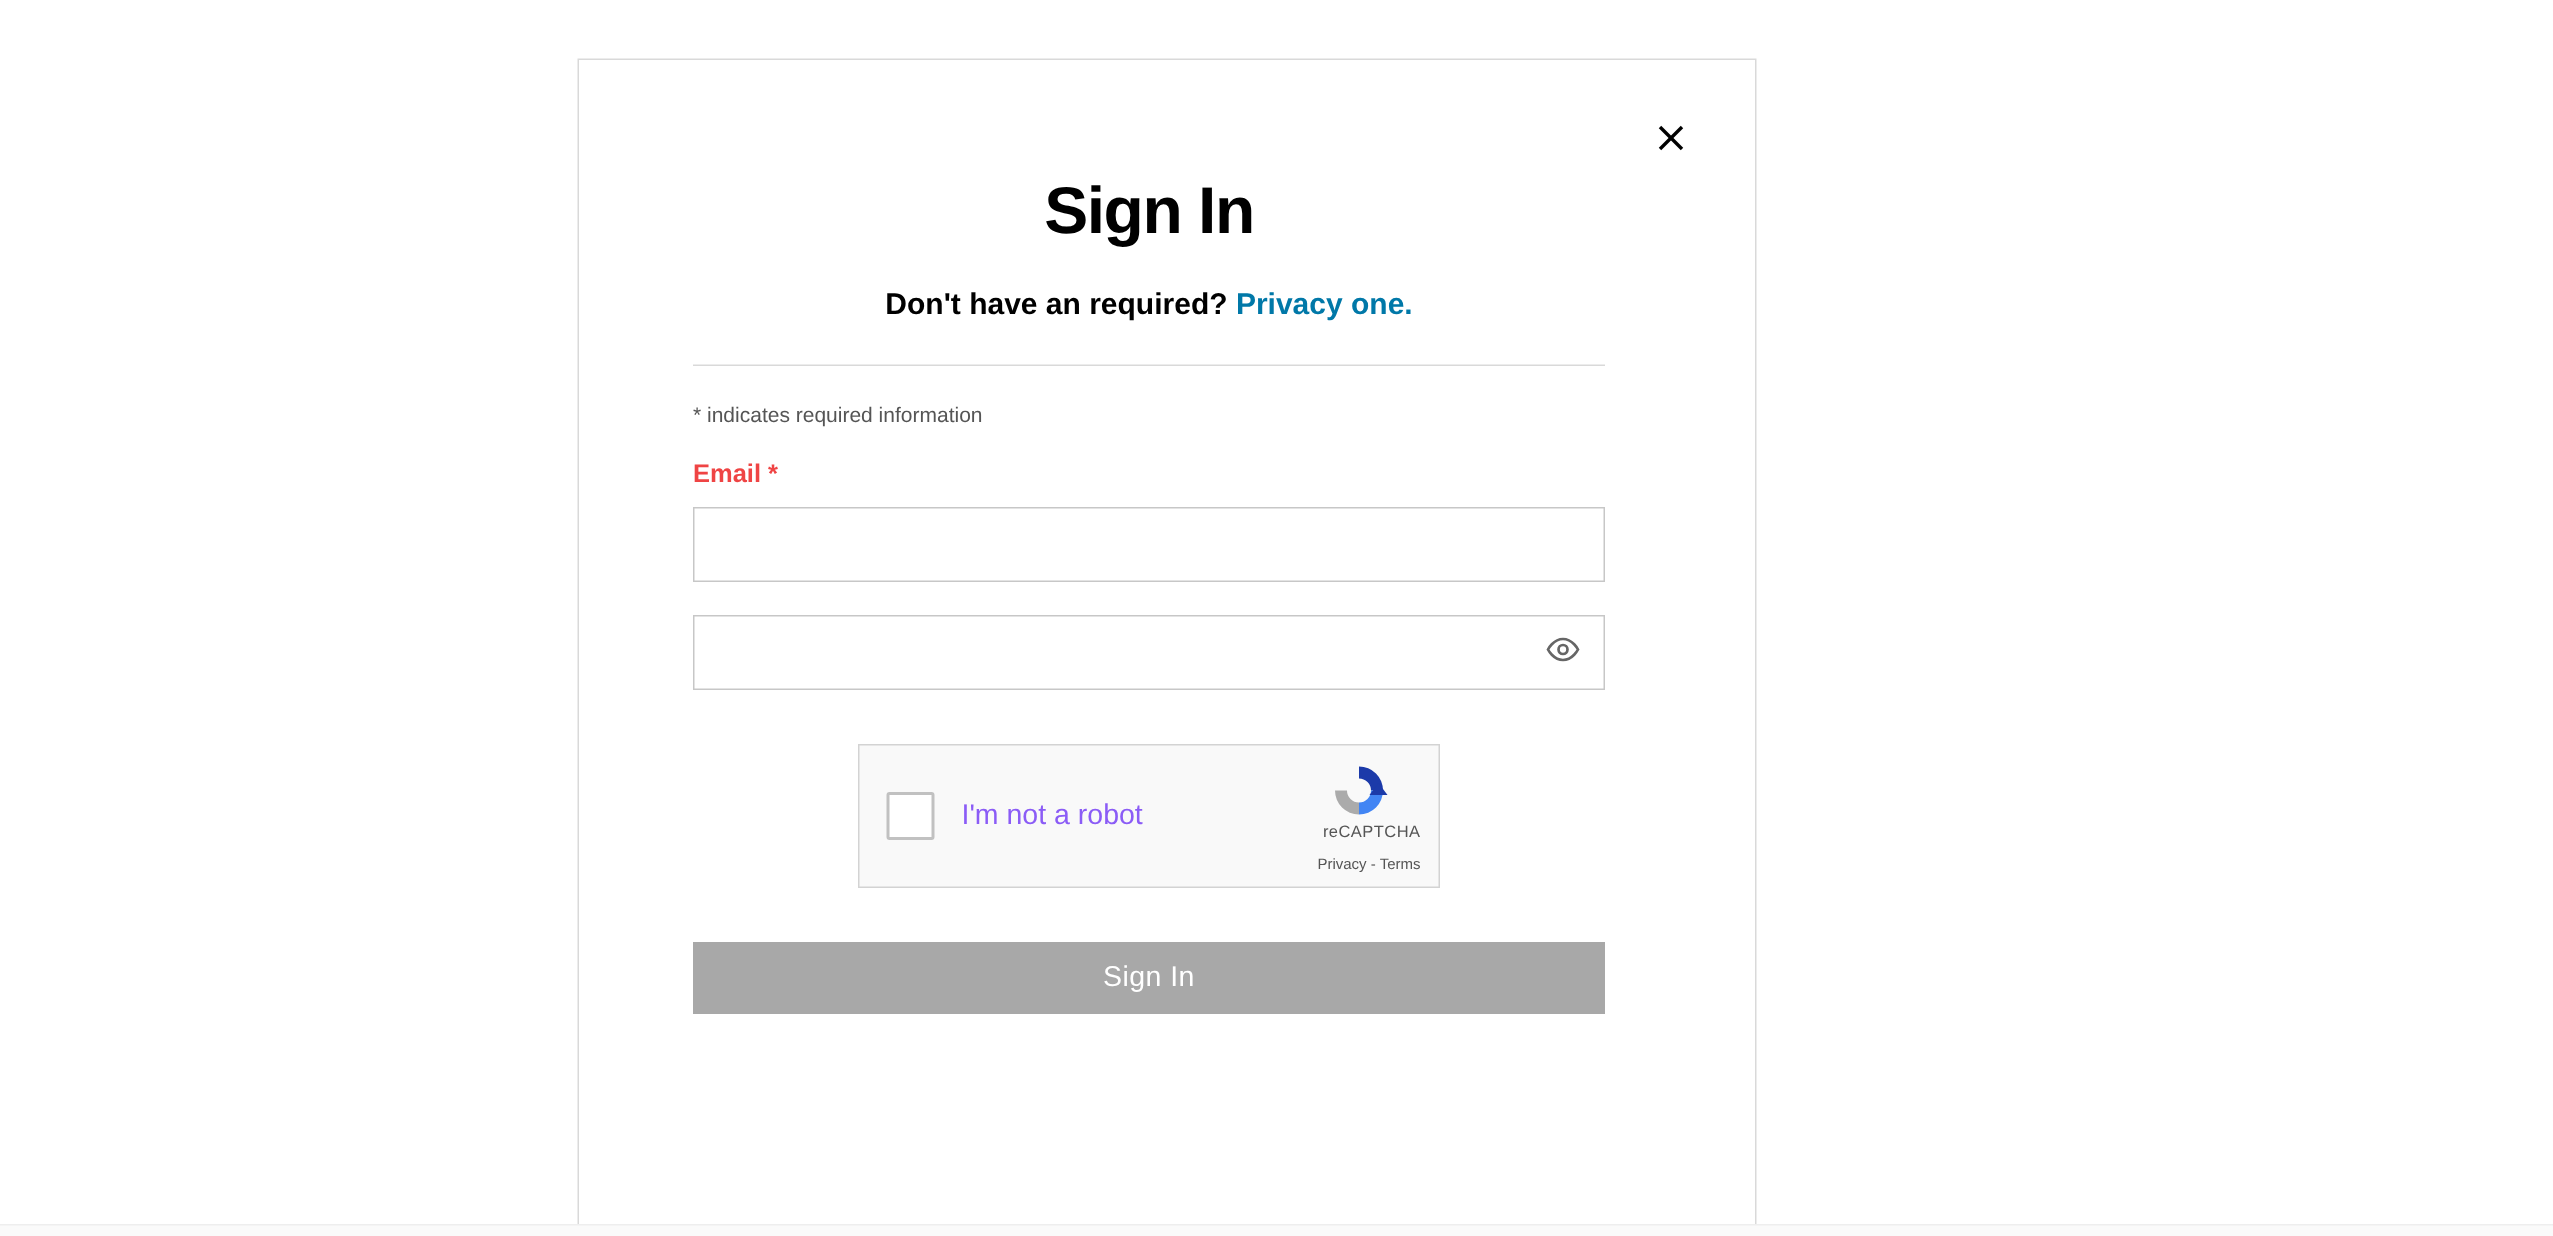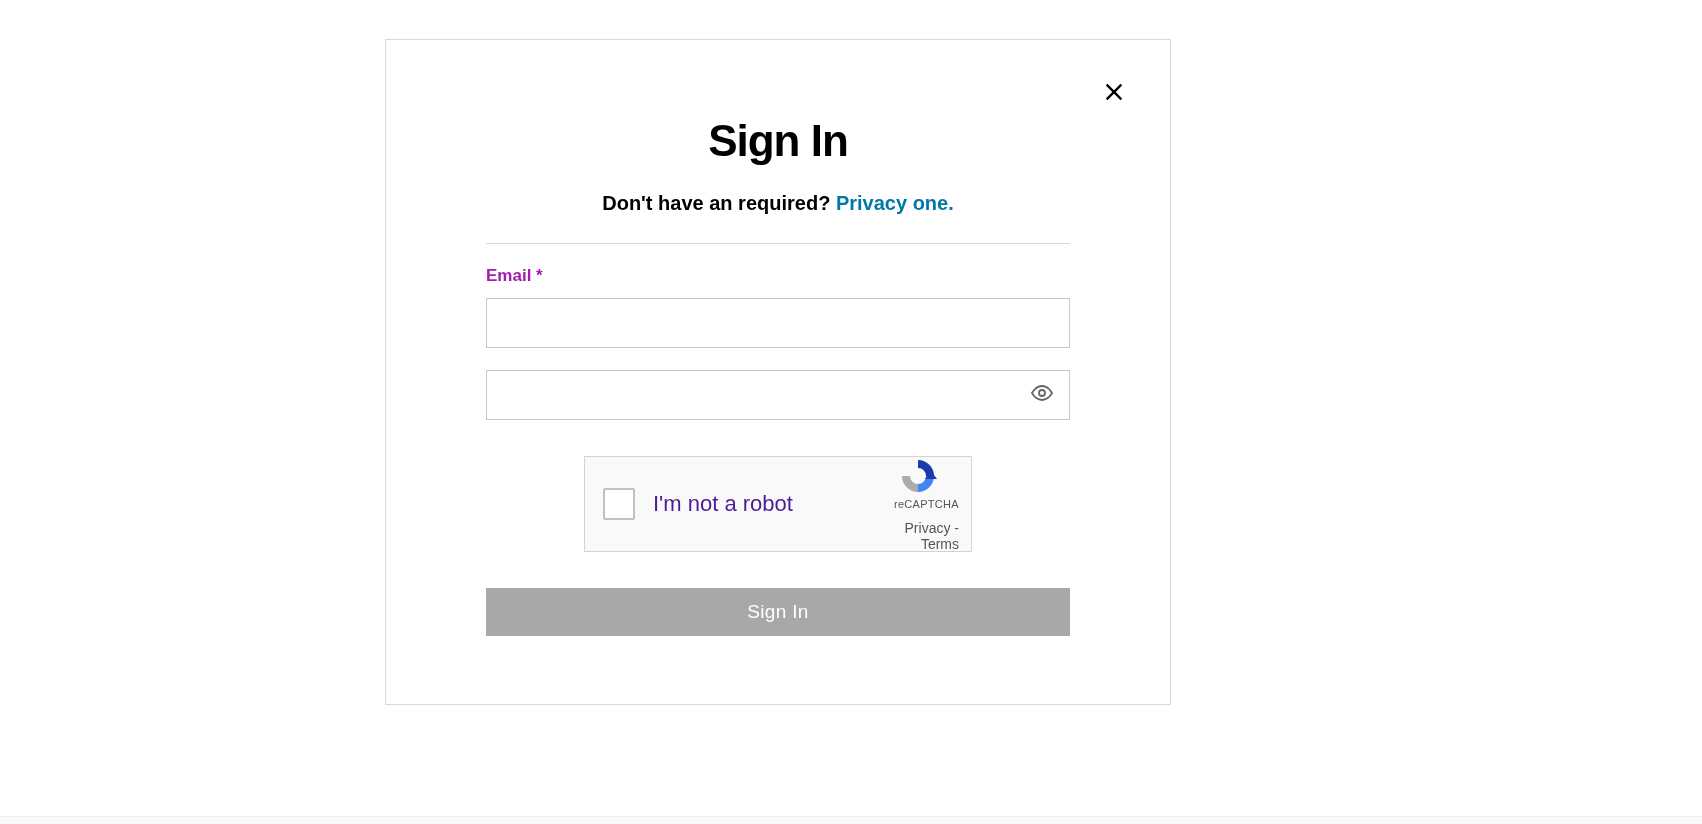--- a/index.html
+++ b/index.html
@@ -12,24 +12,24 @@
       background: #ffffff;
       width: 1702px;
       height: 824px;
       position: relative;
     }
     .modal {
       position: absolute;
       left: 385px;
       top: 39px;
       width: 786px;
-      height: 666px;
+      height: 785px;
       background: #ffffff;
       border: 1px solid #d9d9d9;
-      padding: 40px 100px 0 100px;
+      padding: 40px 100px 0 76px;
     }
     .close-btn {
       position: absolute;
       top: 40px;
       right: 42px;
       width: 28px;
       height: 28px;
       cursor: pointer;
       display: flex;
       align-items: center;
@@ -74,21 +74,21 @@
     }
     .required-note .asterisk {
       font-weight: 400;
     }
     .field-group {
       margin-top: 22px;
     }
     .field-label {
       font-size: 17px;
       font-weight: 600;
-      color: #a21caf;
+      color: #ef4444;
       display: block;
       margin-bottom: 12px;
     }
     .text-input {
       width: 100%;
       height: 50px;
       border: 1px solid #c7c7c7;
       font-size: 16px;
       padding: 0 14px;
       outline: none;
@@ -130,43 +130,43 @@
     .recaptcha-checkbox {
       width: 32px;
       height: 32px;
       border: 2px solid #c1c1c1;
       background: #fff;
       border-radius: 2px;
       cursor: pointer;
       flex-shrink: 0;
     }
     .recaptcha-label {
-      font-size: 22px;
-      color: #4c1d95;
+      font-size: 19px;
+      color: #8b5cf6;
       margin-left: 18px;
       flex: 1;
     }
     .recaptcha-right {
       text-align: right;
       width: 82px;
       flex-shrink: 0;
     }
     .recaptcha-logo {
       width: 40px;
       height: 40px;
       margin: 0 auto 2px auto;
       display: block;
     }
     .recaptcha-brand {
       font-size: 11px;
       color: #555;
       letter-spacing: 0.3px;
     }
     .recaptcha-links {
-      font-size: 14px;
+      font-size: 10px;
       color: #555;
       margin-top: 10px;
     }
     .recaptcha-links span {
       cursor: pointer;
     }
     .submit-btn {
       width: 100%;
       height: 48px;
       background: #a8a8a8;
@@ -203,20 +203,23 @@
   </div>
 
   <h1 class="title">Sign In</h1>
 
   <p class="subtitle">
     <span>Don't have an required? </span><span class="create-link">Privacy one.</span>
   </p>
 
   <hr class="divider">
 
+  <p class="required-note">
+    <span class="asterisk">*</span><span> indicates required information</span>
+  </p>
 
   <div class="field-group">
     <label class="field-label">Email *</label>
     <input type="text" class="text-input" value="" style="">
   </div>
 
   <div class="field-group">
     <div class="password-wrapper">
       <input type="password" class="text-input" value="" style="">
       <div class="eye-btn">

